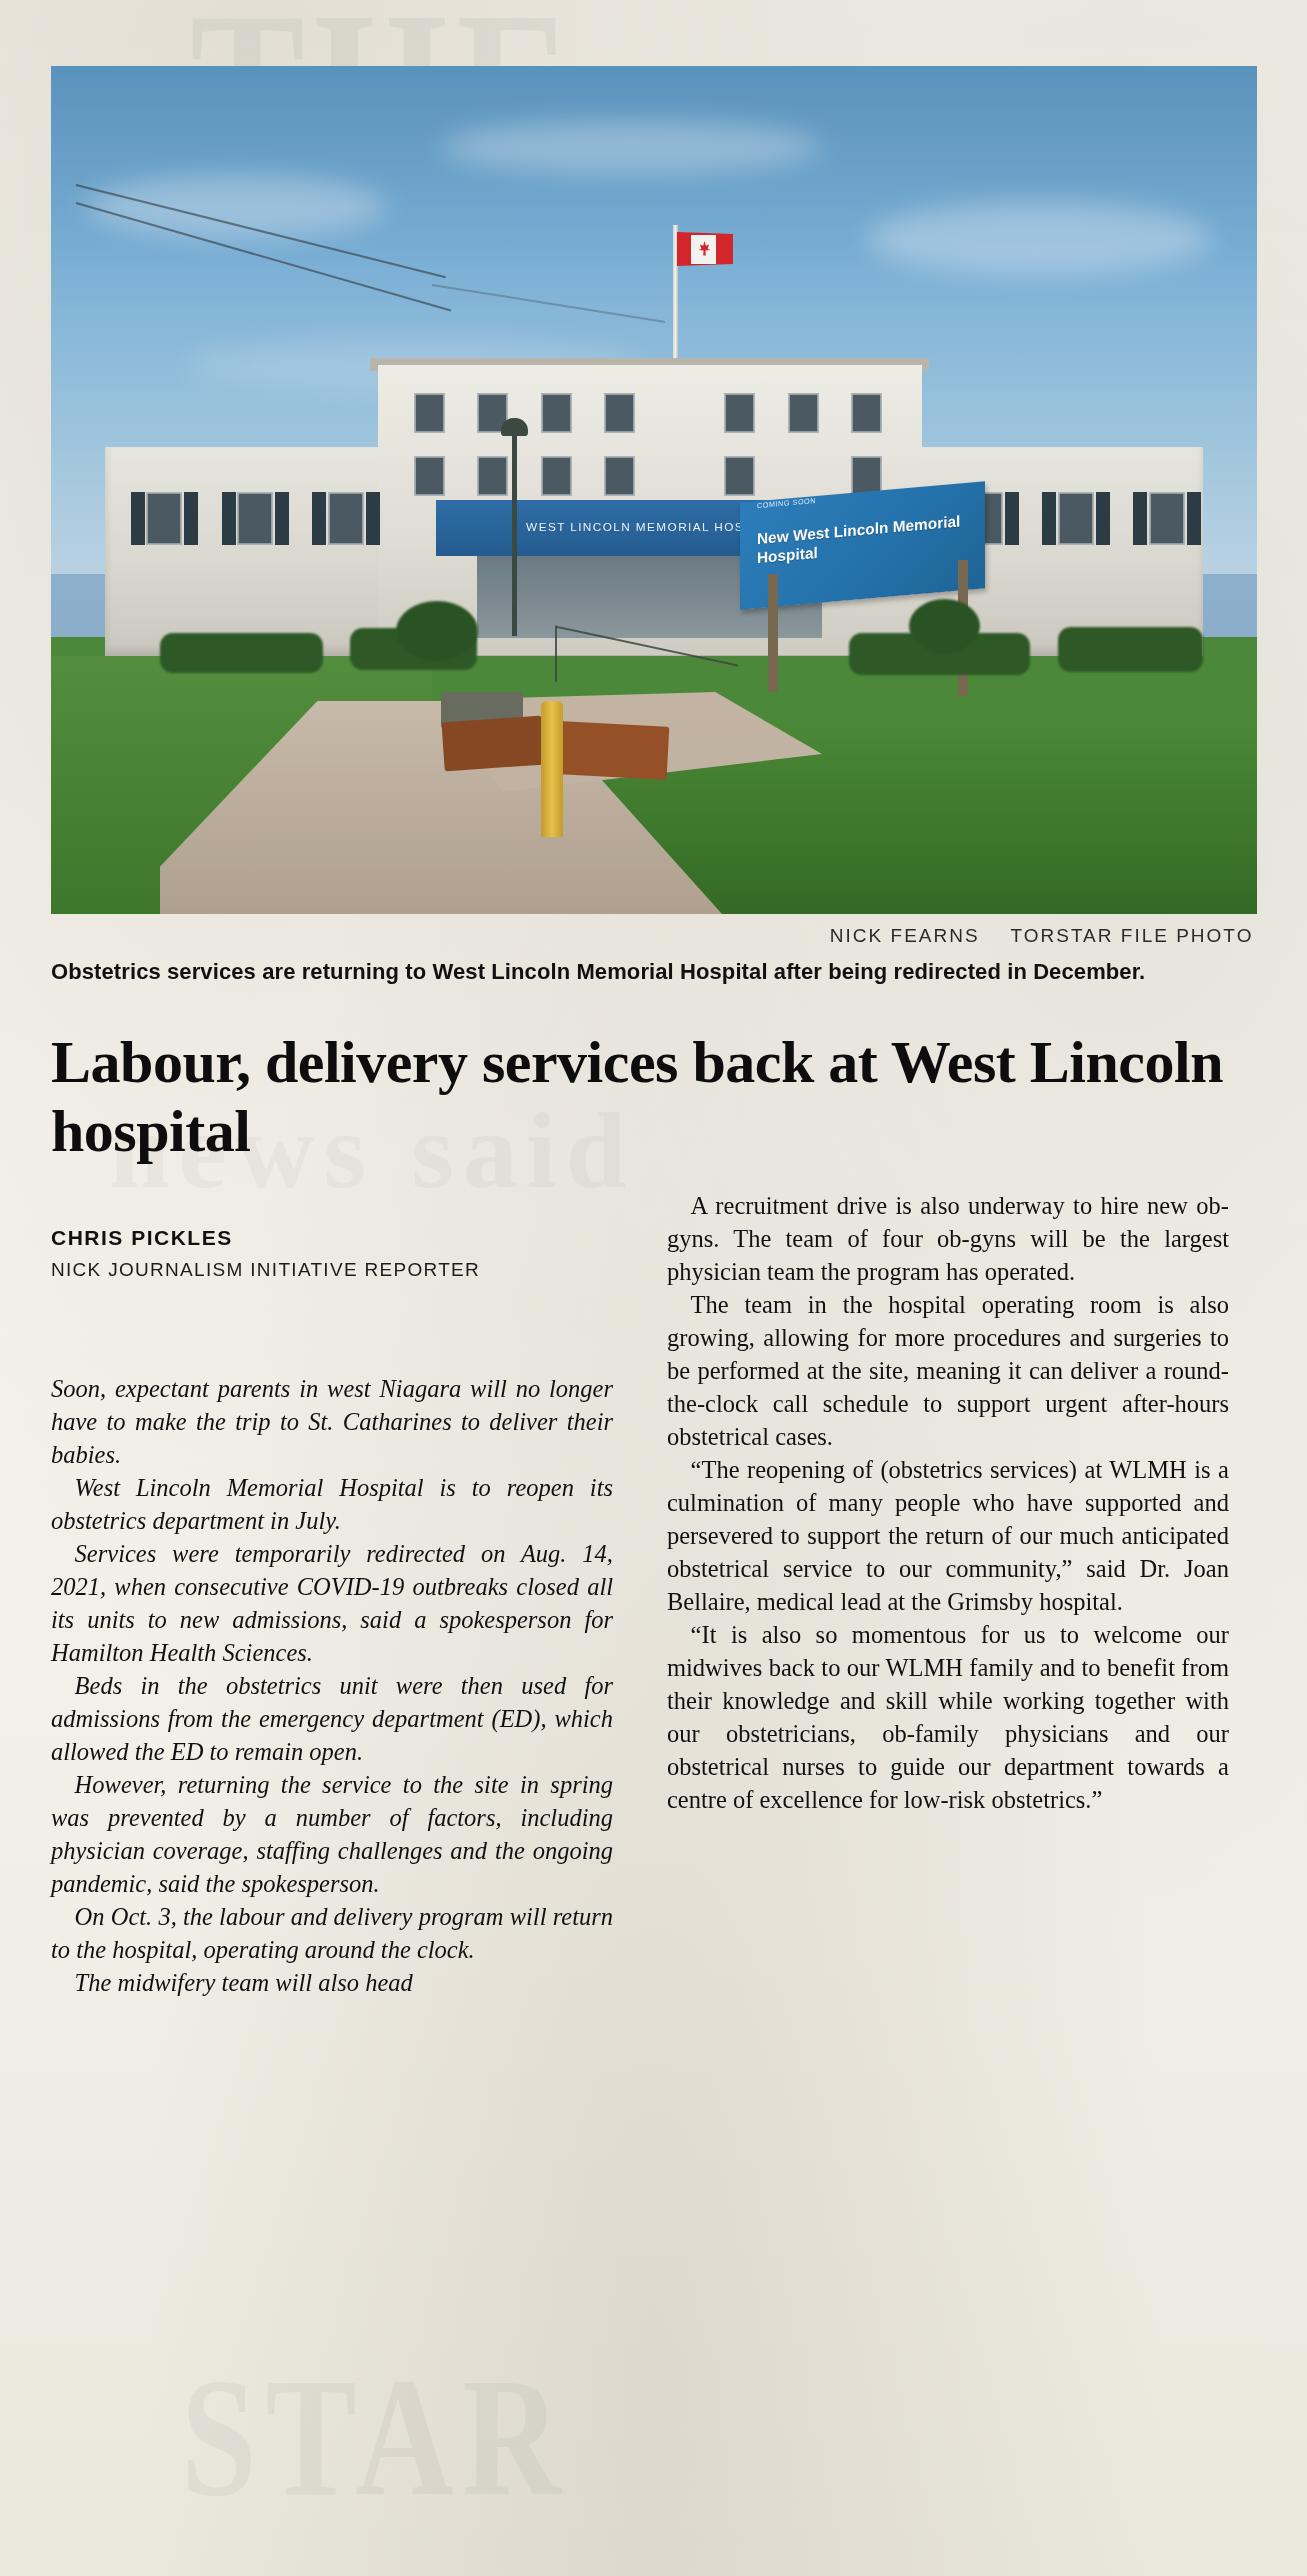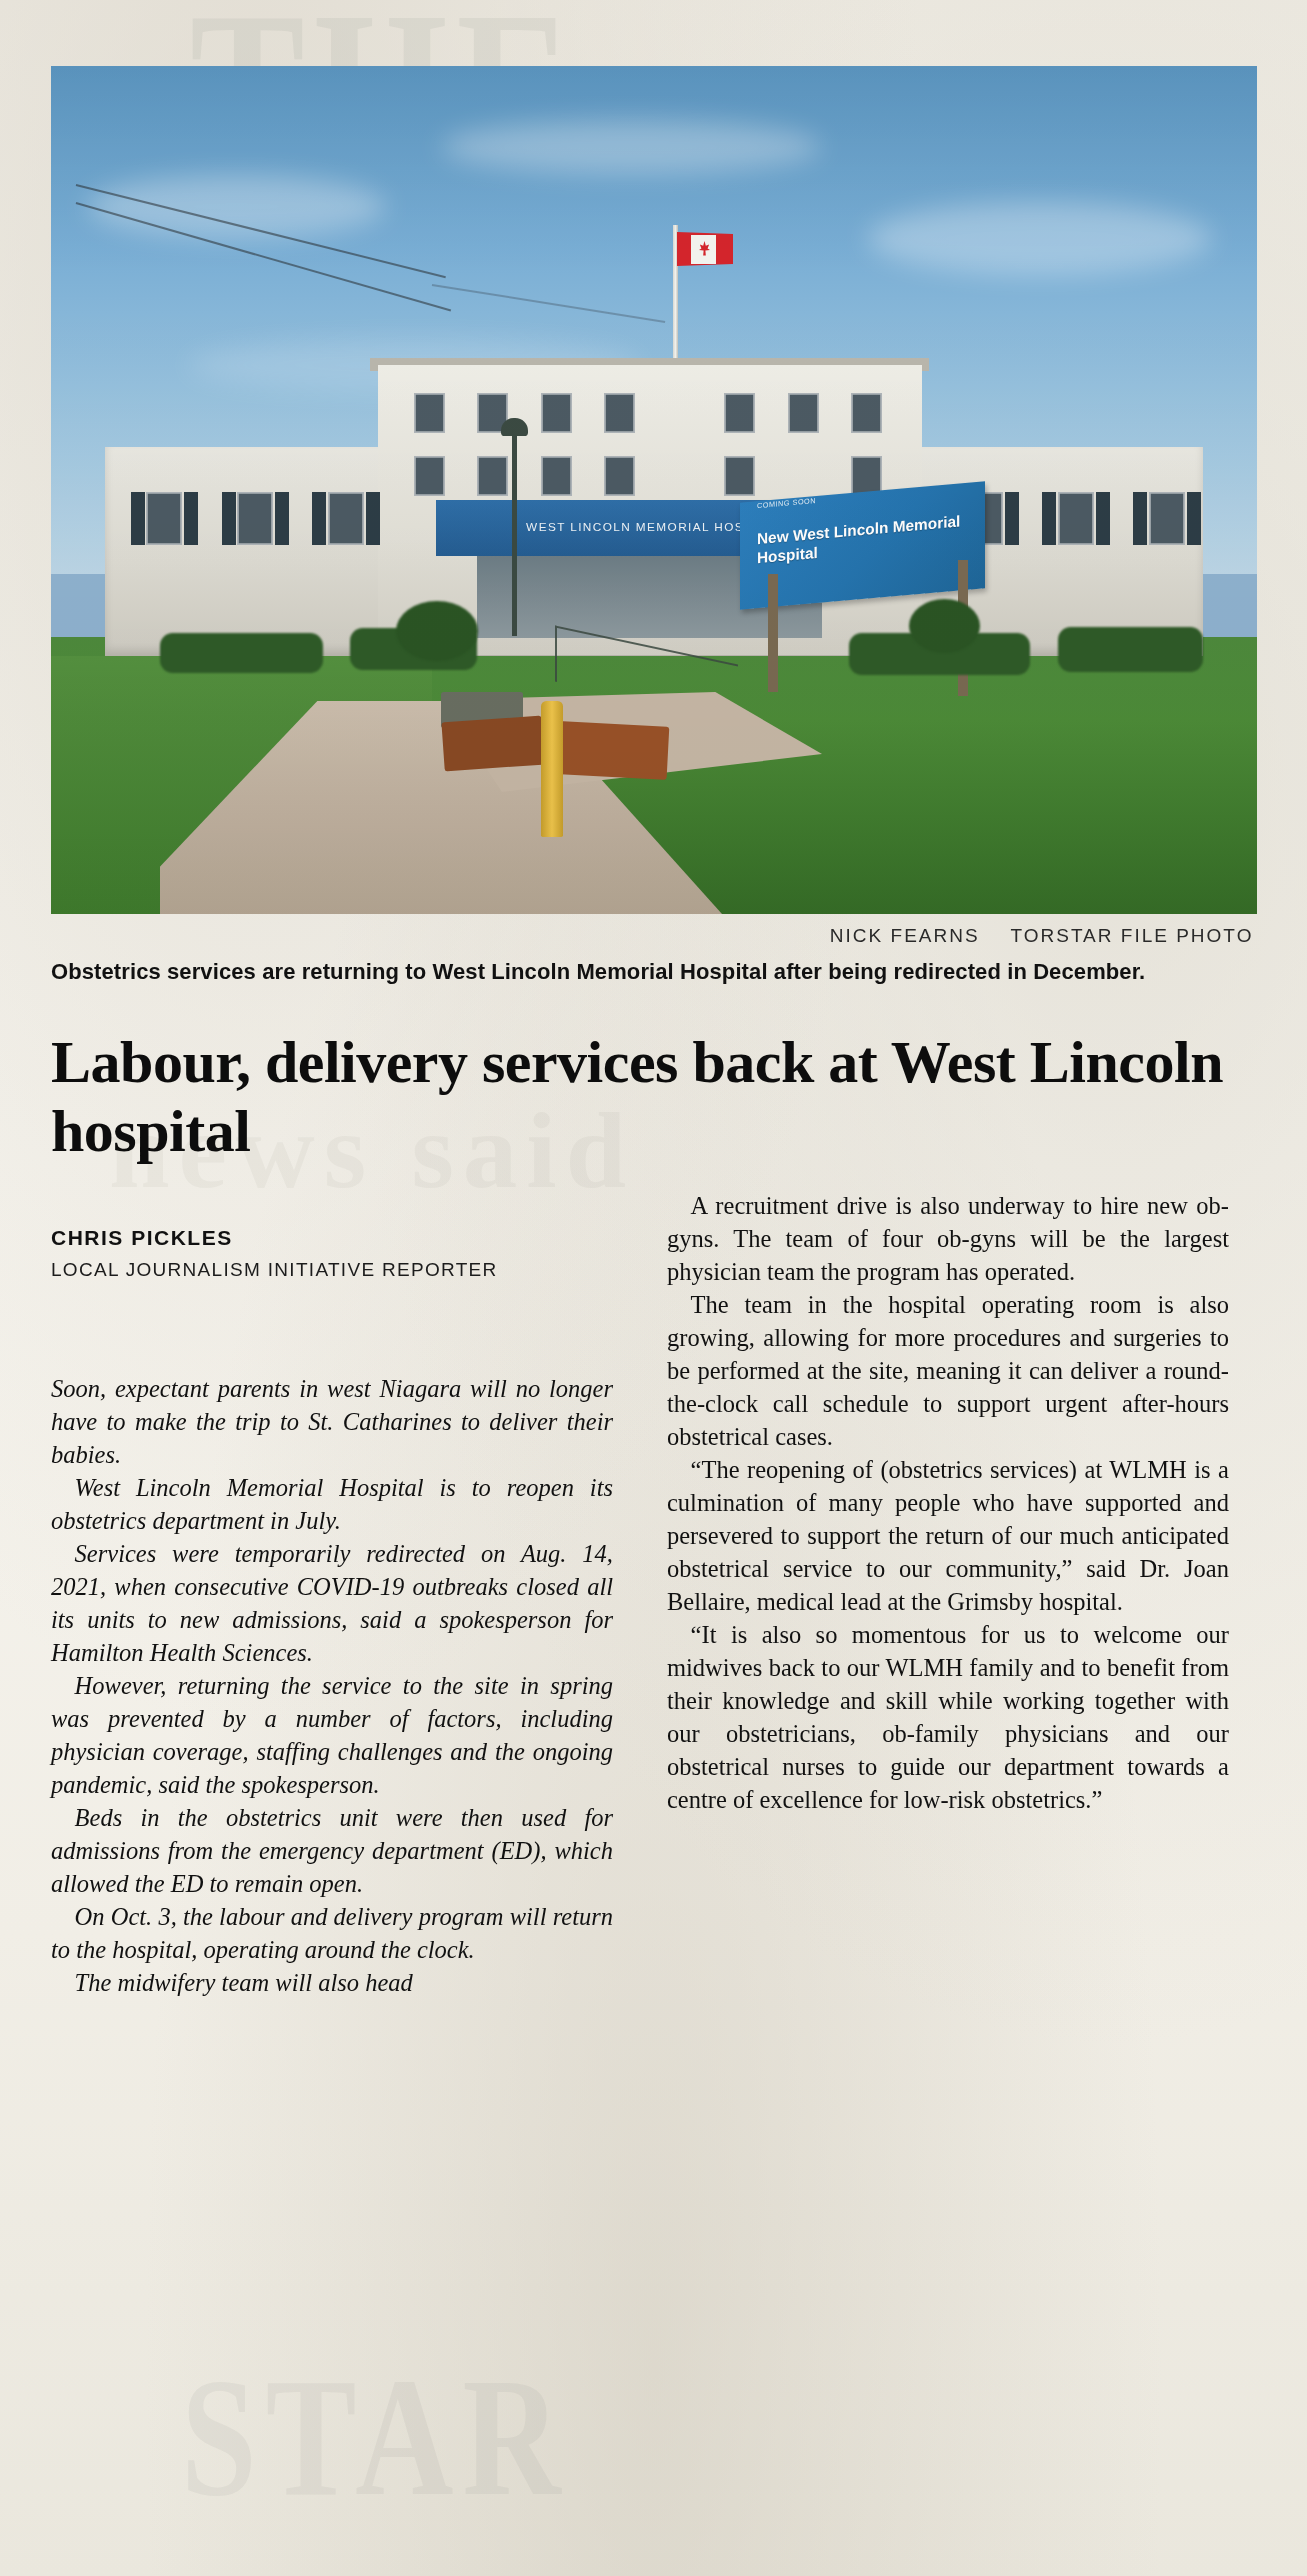--- a/index.html
+++ b/index.html
@@ -514,30 +514,30 @@
       <span>NICK FEARNS</span>
       <span>TORSTAR FILE PHOTO</span>
     </div>
 
     <div class="cutline">Obstetrics services are returning to West Lincoln Memorial Hospital after being redirected in December.</div>
 
     <h1 class="headline">Labour, delivery services back at West Lincoln hospital</h1>
 
     <div class="byline-wrap">
       <div class="byline-name">CHRIS PICKLES</div>
-      <div class="byline-role">LOCAL JOURNALISM INITIATIVE REPORTER</div>
+      <div class="byline-role">NICK JOURNALISM INITIATIVE REPORTER</div>
     </div>
 
     <div class="cols">
       <div class="col col-left">
         <p class="first">Soon, expectant parents in west Niagara will no longer have to make the trip to St. Catharines to deliver their babies.</p>
         <p>West Lincoln Memorial Hospital is to reopen its obstetrics department in July.</p>
         <p>Services were temporarily redirected on Aug. 14, 2021, when consecutive COVID-19 outbreaks closed all its units to new admissions, said a spokesperson for Hamilton Health Sciences.</p>
+        <p>Beds in the obstetrics unit were then used for admissions from the emergency department (ED), which allowed the ED to remain open.</p>
         <p>However, returning the service to the site in spring was prevented by a number of factors, including physician coverage, staffing challenges and the ongoing pandemic, said the spokesperson.</p>
-        <p>Beds in the obstetrics unit were then used for admissions from the emergency department (ED), which allowed the ED to remain open.</p>
         <p>On Oct. 3, the labour and delivery program will return to the hospital, operating around the clock.</p>
         <p>The midwifery team will also head</p>
       </div>
       <div class="col col-right">
         <p>A recruitment drive is also underway to hire new ob-gyns. The team of four ob-gyns will be the largest physician team the program has operated.</p>
         <p>The team in the hospital operating room is also growing, allowing for more procedures and surgeries to be performed at the site, meaning it can deliver a round-the-clock call schedule to support urgent after-hours obstetrical cases.</p>
         <p>“The reopening of (obstetrics services) at WLMH is a culmination of many people who have supported and persevered to support the return of our much anticipated obstetrical service to our community,” said Dr. Joan Bellaire, medical lead at the Grimsby hospital.</p>
         <p>“It is also so momentous for us to welcome our midwives back to our WLMH family and to benefit from their knowledge and skill while working together with our obstetricians, ob-family physicians and our obstetrical nurses to guide our department towards a centre of excellence for low-risk obstetrics.”</p>
       </div>
     </div>

